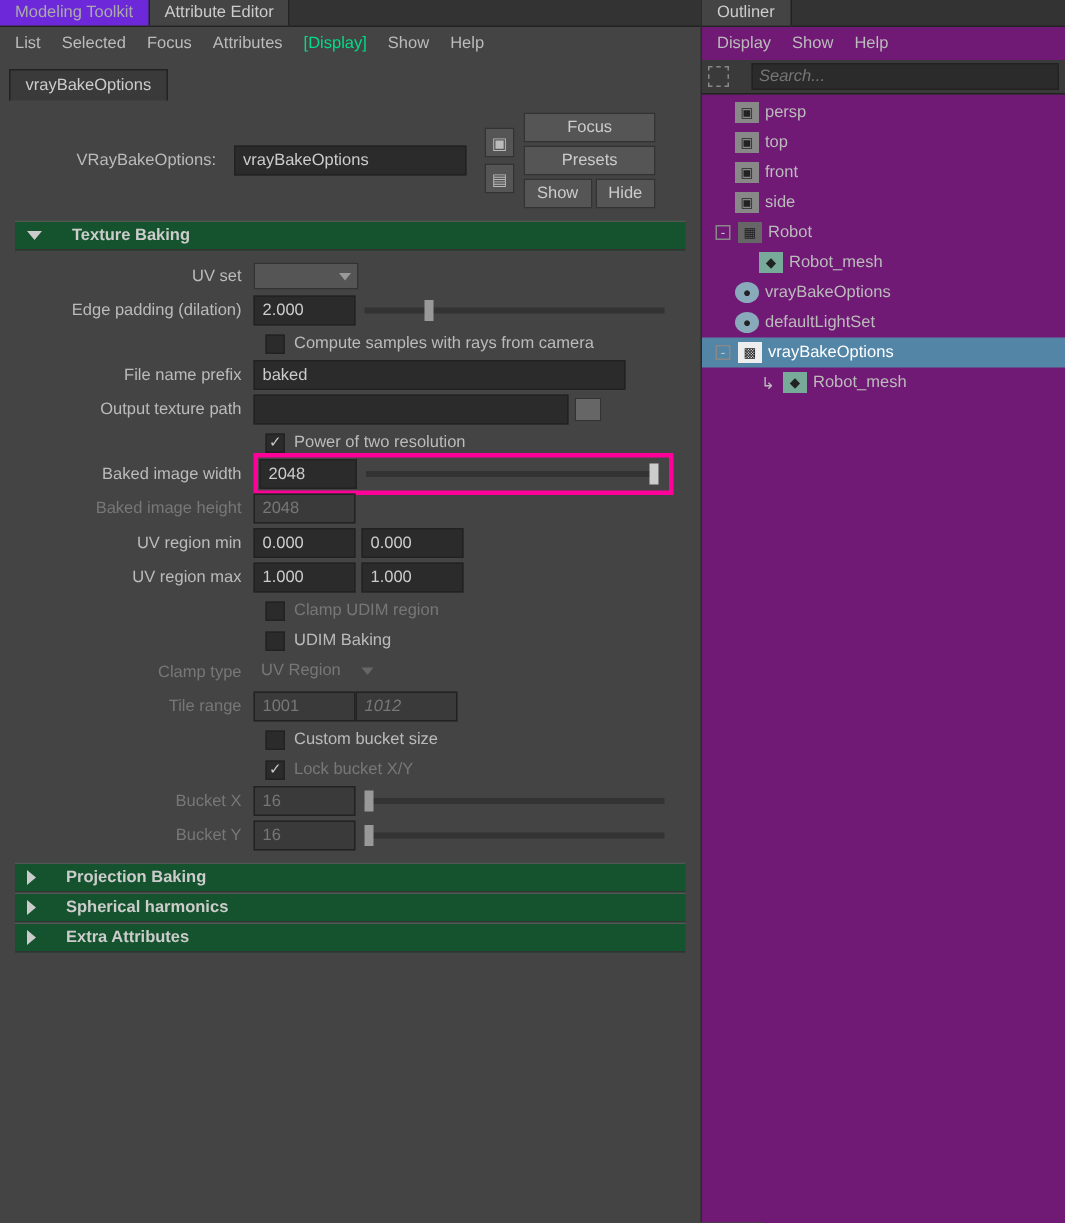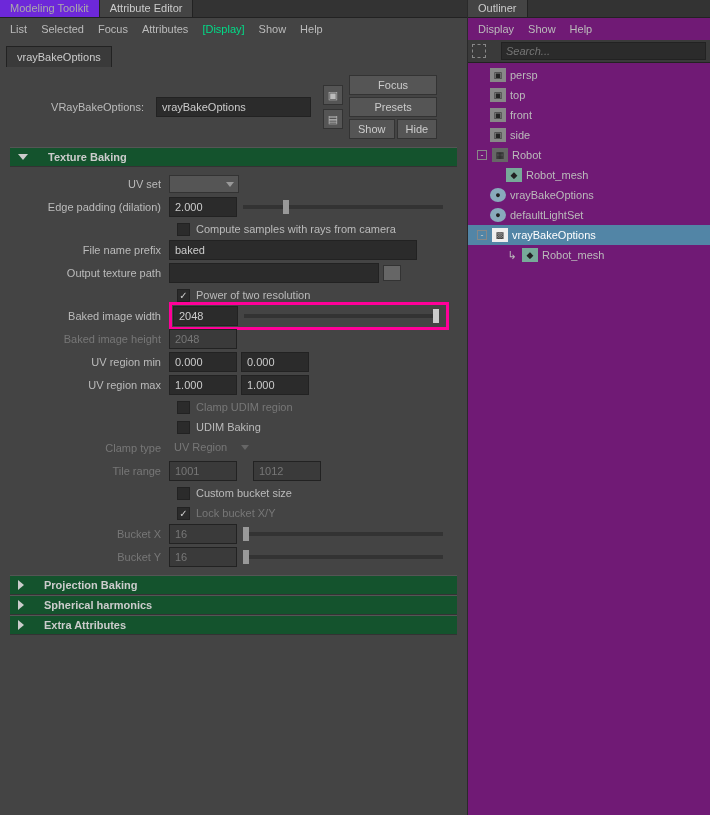--- a/index.html
+++ b/index.html
@@ -179,21 +179,21 @@
           <span class="checkbox-label">UDIM Baking</span>
         </div>
         <div class="form-row">
           <span class="form-label disabled">Clamp type</span>
           <span class="text-input disabled" style="width:70px;border:none;background:none">UV Region</span>
           <div class="dropdown disabled" style="width:14px;background:none;border:none"></div>
         </div>
         <div class="form-row">
           <span class="form-label disabled">Tile range</span>
           <input class="text-input num-input disabled" value="1001" style="">
-          <input class="text-input num-input disabled" style="margin-left: 16px;" value="1012">
+          <input class="text-input num-input disabled" style="margin-left: 0; font-style: italic;" value="1012">
         </div>
         <div class="checkbox-row">
           <div class="checkbox"></div>
           <span class="checkbox-label">Custom bucket size</span>
         </div>
         <div class="checkbox-row">
           <div class="checkbox checked"></div>
           <span class="checkbox-label disabled">Lock bucket X/Y</span>
         </div>
         <div class="form-row">

